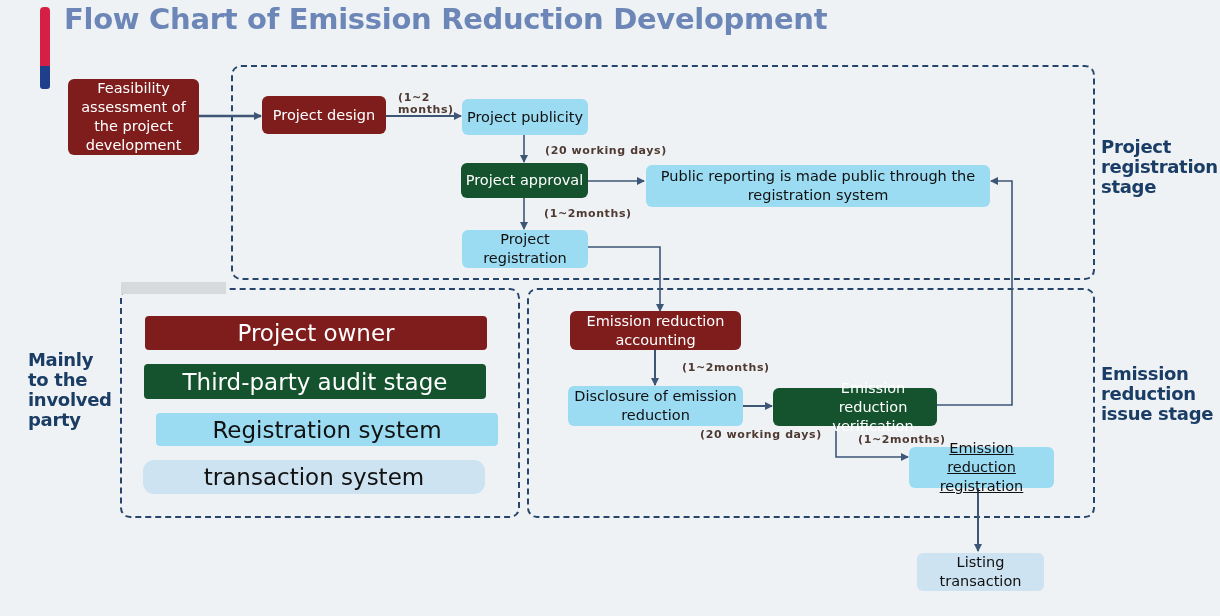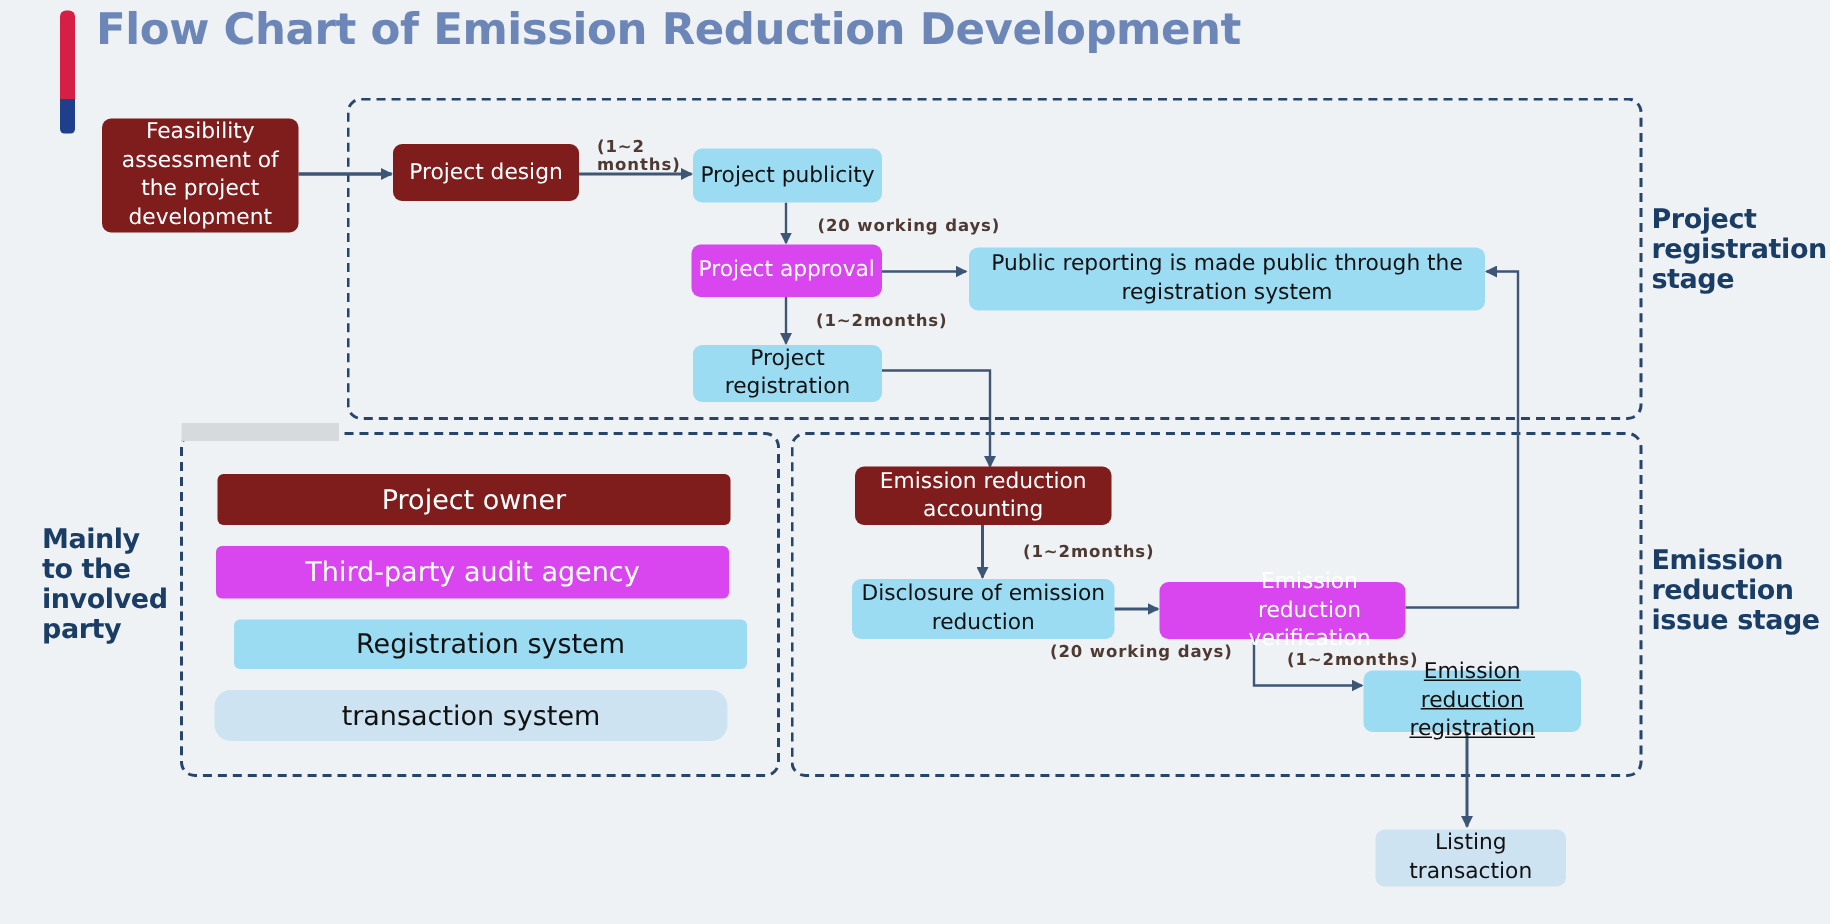--- a/index.html
+++ b/index.html
@@ -5,26 +5,26 @@
   html, body { margin:0; padding:0; }
   body { width:1220px; height:616px; background:#eff2f4; position:relative; overflow:hidden;
          font-family:"DejaVu Sans", "Liberation Sans", sans-serif; }
   .accent-bar { position:absolute; left:40px; top:7px; width:10px; height:82px; border-radius:4px 4px 3px 3px;
                 background:linear-gradient(#d51f45 0 72%, #1f3f8a 72% 100%); }
   .title { position:absolute; left:64px; top:2px; font-size:29px; font-weight:bold; color:#6c86b8; letter-spacing:-0.3px; white-space:nowrap; }
   .region { position:absolute; border:2px dashed #27456b; border-radius:10px; box-sizing:border-box; }
   .node { position:absolute; box-sizing:border-box; display:flex; align-items:center; justify-content:center;
           text-align:center; border-radius:6px; font-size:14.5px; line-height:19px; padding:0 4px; }
   .dark { background:#7f1d1d; color:#ffffff; }
-  .mid { background:#d946ef; color:#ffffff; }
+  .mid { background:#14532d; color:#ffffff; }
   .light { background:#9bdcf3; color:#111111; }
   .pale { background:#cde3f2; color:#111111; }
   .lbl { position:absolute; font-size:11px; font-weight:bold; color:#4e3a32; white-space:nowrap; letter-spacing:0.6px; line-height:13px; }
   .side { position:absolute; font-size:18px; font-weight:bold; color:#1a3d66; line-height:20px; letter-spacing:-0.3px; }
-  .legend { position:absolute; box-sizing:border-box; display:flex; align-items:center; justify-content:center; border-radius:4px; font-size:18px; }
+  .legend { position:absolute; box-sizing:border-box; display:flex; align-items:center; justify-content:center; border-radius:4px; font-size:23px; }
   .gray-tab { position:absolute; left:121px; top:282px; width:105px; height:12px; background:#d6dadd; }
   svg.arrows { position:absolute; left:0; top:0; }
 </style>
 </head>
 <body>
 
 <div class="accent-bar"></div>
 <div class="title">Flow Chart of Emission Reduction Development</div>
 
 <div class="region" style="left:231px; top:65px; width:864px; height:215px;"></div>
@@ -96,20 +96,20 @@
 <div class="lbl" style="left:545px; top:144px;">(20 working days)</div>
 <div class="lbl" style="left:544px; top:207px;">(1~2months)</div>
 <div class="lbl" style="left:682px; top:361px;">(1~2months)</div>
 <div class="lbl" style="left:700px; top:428px;">(20 working days)</div>
 <div class="lbl" style="left:858px; top:433px;">(1~2months)</div>
 
 <div class="legend dark" style="left:145px; top:316px; width:342px; height:34px;">
     <span>Project owner</span>
   </div>
 <div class="legend mid" style="left:144px; top:364px; width:342px; height:35px;">
-    <span>Third-party audit agency</span>
+    <span>Third-party audit stage</span>
   </div>
 <div class="legend light" style="left:156px; top:413px; width:342px; height:33px;">
     <span>Registration system</span>
   </div>
 <div class="legend pale" style="left:143px; top:460px; width:342px; height:34px;border-radius:11px;">
     <span>transaction system</span>
   </div>
 
 </body></html>

